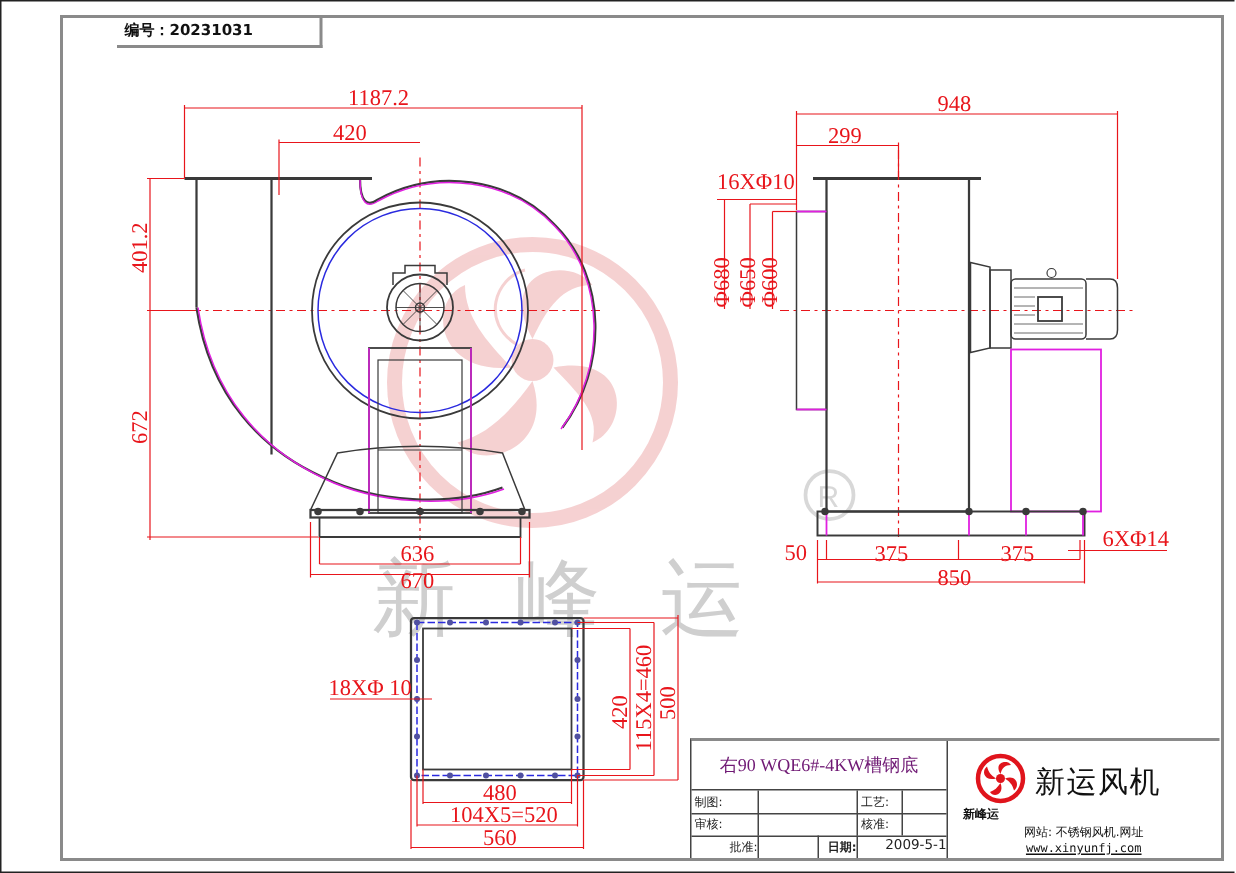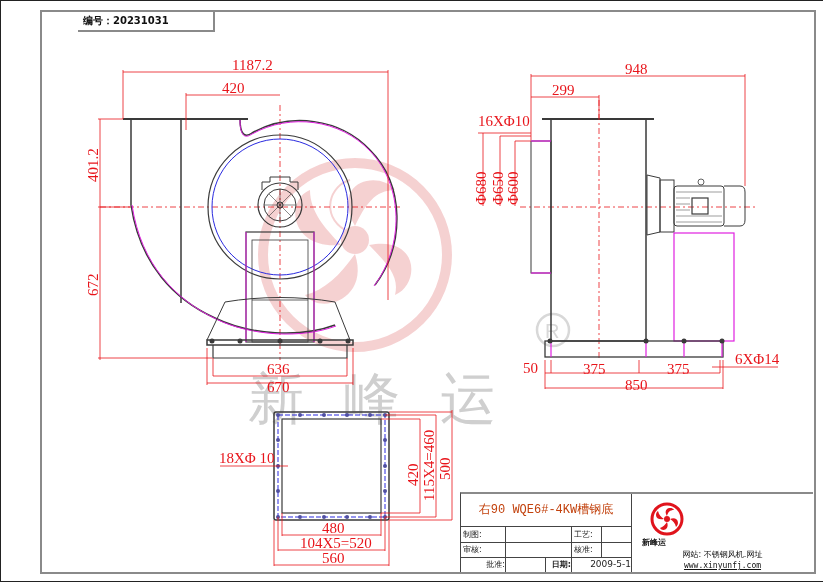--- a/index.html
+++ b/index.html
@@ -4,21 +4,21 @@
 <style>
   html, body { margin: 0; padding: 0; background: #ffffff; }
   body { width: 824px; height: 582px; position: relative; overflow: hidden; font-family: "DejaVu Serif", "Liberation Serif", serif; }
   .frame-outer { position: absolute; left: 0; top: 0; width: 822px; height: 580px; border: 1px solid #222; border-right: none; }
   .frame-inner { position: absolute; left: 40px; top: 10px; width: 772px; height: 560px; border: 2px solid #8a8a8a; }
   .id-box { position: absolute; left: 40px; top: 10px; width: 137px; height: 22px; border-right: 2px solid #8a8a8a; border-bottom: 2px solid #8a8a8a; font-family: "DejaVu Sans", sans-serif; font-size: 10px; color: #111; line-height: 22px; padding-left: 5px; box-sizing: border-box; font-weight: bold; margin-left: 38px; }
   svg.drawing { position: absolute; left: 0; top: 0; }
   .dim { fill: #e8151b; font-family: "Liberation Serif", "DejaVu Serif", serif; font-size: 15px; }
   .title-block { position: absolute; left: 460px; top: 492px; width: 352px; height: 78px; border-top: 2px solid #8a8a8a; border-left: 1px solid #444; }
   .tb-left { position: absolute; left: 0; top: 0; width: 170px; height: 78px; border-right: 1px solid #444; }
-  .tb-title { position: absolute; left: 0; top: 0; width: 170px; height: 32px; border-bottom: 1px solid #444; font-family: Liberation Mono, monospace; font-size: 12px; text-align: center; line-height: 32px; color: #c2410c; }
+  .tb-title { position: absolute; left: 0; top: 0; width: 170px; height: 32px; border-bottom: 1px solid #444; font-family: Liberation Serif, serif; font-size: 12px; text-align: center; line-height: 32px; color: #701a75; }
   .tb-row { position: absolute; left: 0; width: 170px; height: 15px; border-bottom: 1px solid #444; font-family: "DejaVu Sans", sans-serif; font-size: 8px; color: #222; }
   .tb-cell { position: absolute; top: 0; height: 15px; line-height: 15px; border-right: 1px solid #444; padding-left: 2px; box-sizing: border-box; overflow: hidden; white-space: nowrap; }
   .tb-right { position: absolute; left: 171px; top: 0; width: 181px; height: 78px; }
   .company-name { position: absolute; left: 58px; top: 14px; font-family: "DejaVu Sans", sans-serif; font-size: 20px; color: #111; letter-spacing: 1px; }
   .brand-cn { position: absolute; left: 10px; top: 43px; font-family: "DejaVu Sans", sans-serif; font-size: 8px; color: #111; font-weight: bold; }
   .website-line { position: absolute; left: 0; width: 181px; text-align: center; font-family: "DejaVu Sans", sans-serif; font-size: 8px; color: #111; }
 </style>
 </head>
 <body>
 
@@ -260,16 +260,17 @@
   <div class="tb-right">
     <svg style="position:absolute;left:18px;top:8px;" width="34" height="34" viewBox="0 0 34 34">
       <circle cx="17" cy="17" r="15" fill="none" stroke="#e0141c" stroke-width="3"></circle>
       <circle cx="17" cy="17" r="3" fill="#e0141c"></circle>
       <path d="M17 14 C 12 6, 22 4, 24 8 C 20 8, 18 10, 17 14 Z" fill="#e0141c"></path>
       <path d="M20 17 C 28 14, 30 22, 26 25 C 25 21, 23 19, 20 17 Z" fill="#e0141c"></path>
       <path d="M17 20 C 20 28, 12 30, 10 26 C 13 25, 15 23, 17 20 Z" fill="#e0141c"></path>
       <path d="M14 17 C 6 19, 4 12, 8 9 C 9 13, 11 15, 14 17 Z" fill="#e0141c"></path>
     </svg>
     <div class="brand-cn">新峰运</div>
+    <div class="company-name">新运风机</div>
     <div class="website-line" style="top:55px;">网站: 不锈钢风机.网址</div>
     <div class="website-line" style="top:67px;font-family:'DejaVu Sans Mono',monospace;text-decoration:underline;">www.xinyunfj.com</div>
   </div>
 </div>
 
 </body></html>

